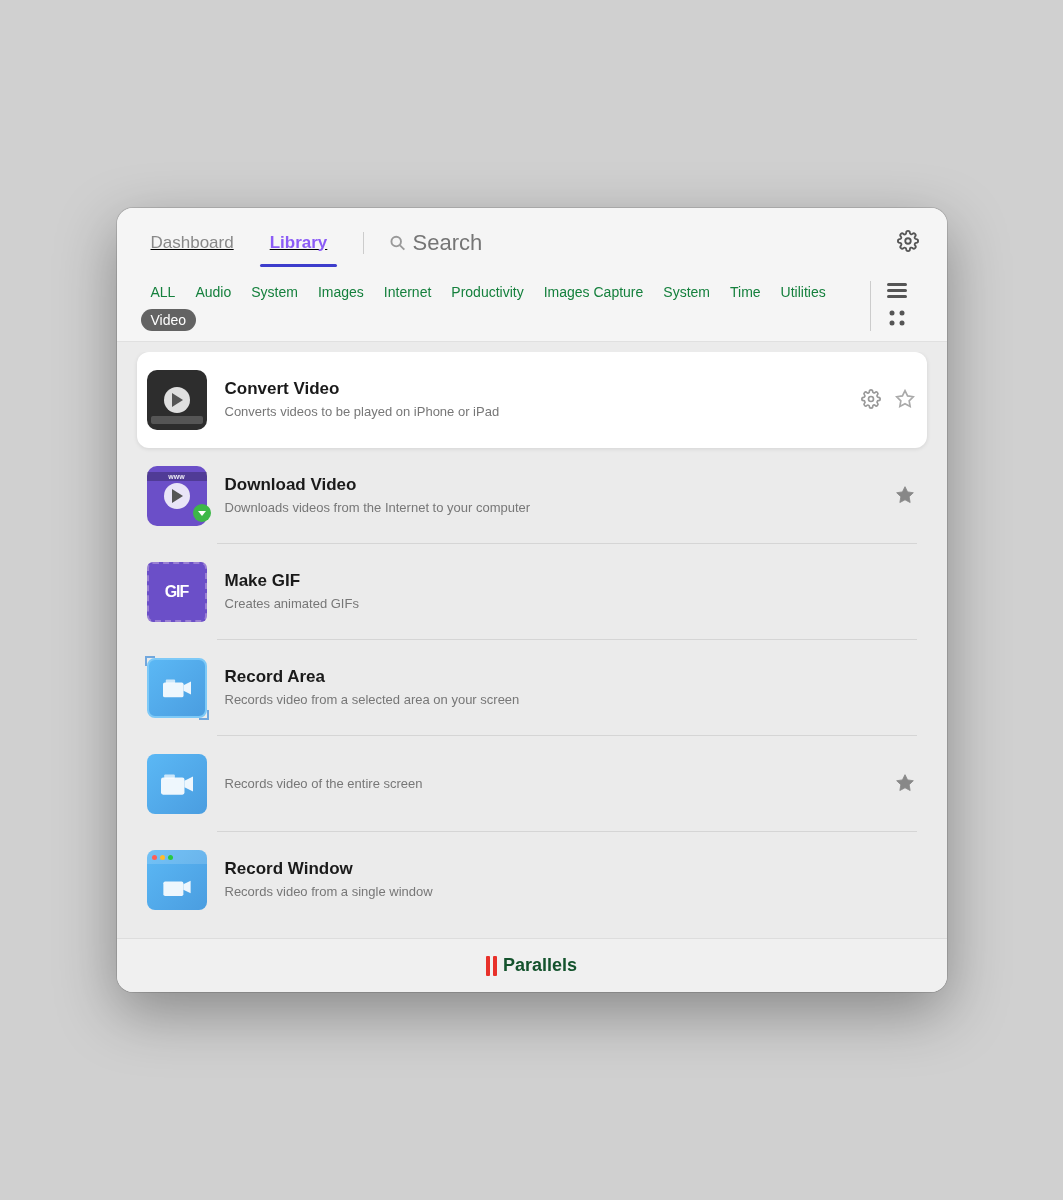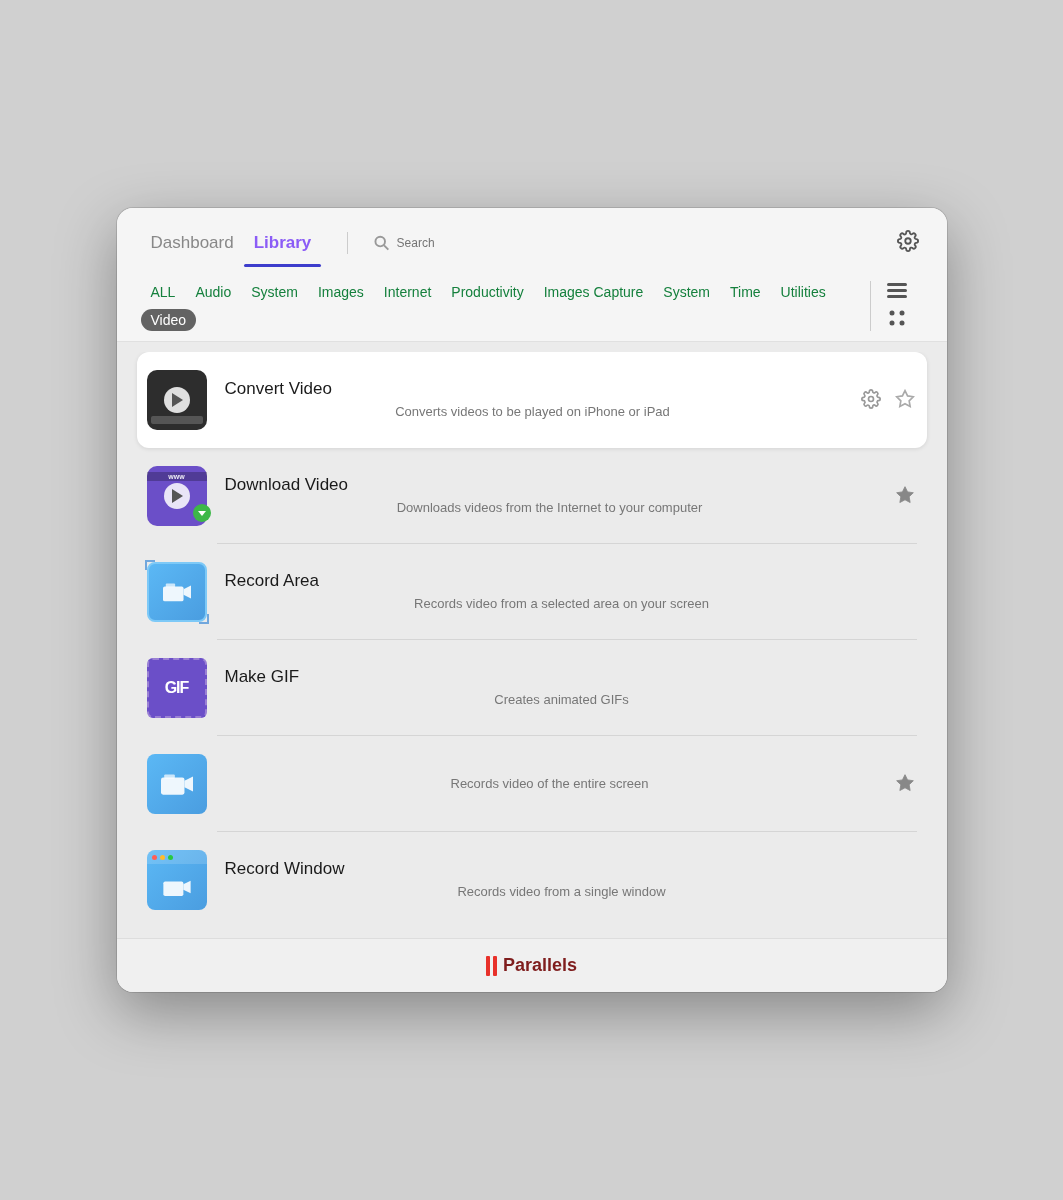--- a/index.html
+++ b/index.html
@@ -33,21 +33,22 @@
     .header-top {
       display: flex;
       align-items: center;
       gap: 12px;
       margin-bottom: 14px;
     }
 
     .nav-tabs {
       display: flex;
       align-items: flex-start;
-      gap: 0;
+      gap: 16px;
+      text-decoration: underline;
     }
 
     .nav-tab {
       font-size: 17px;
       color: #888;
       cursor: pointer;
       padding: 0 10px;
       position: relative;
       font-weight: 400;
       text-decoration: none;
@@ -88,21 +89,21 @@
     .search-icon-svg {
       width: 16px;
       height: 16px;
       color: #999;
     }
 
     .search-input {
       border: none;
       background: transparent;
       outline: none;
-      font-size: 12px;
+      font-size: 22px;
       color: #4d7c0f;
       width: 100%;
     }
 
     .gear-btn {
       background: none;
       border: none;
       cursor: pointer;
       padding: 4px;
       color: #555;
@@ -226,30 +227,29 @@
       overflow: visible;
       position: relative;
     }
 
     .item-text {
       flex: 1;
     }
 
     .item-title {
       font-size: 17px;
-      font-weight: 400;
+      font-weight: 700;
       color: #1a1a1a;
       margin-bottom: 4px;
     }
 
     .item-desc {
       font-size: 13px;
       color: #777;
       line-height: 1.4;
-      text-align: center;
     }
 
     .item-actions {
       display: flex;
       align-items: center;
       gap: 10px;
       opacity: 0;
     }
 
     .list-item.highlighted .item-actions,
@@ -468,21 +468,21 @@
     .parallels-bar {
       width: 4px;
       height: 20px;
       background: #e8312a;
       border-radius: 1px;
     }
 
     .parallels-text {
       font-size: 18px;
       font-weight: 600;
-      color: #7f1d1d;
+      color: #14532d;
     }
   </style>
 </head>
 <body>
 
 <div class="window">
 
   <div class="header">
     <div class="header-top">
       <div class="nav-tabs">
@@ -586,44 +586,44 @@
         <div class="item-actions always-visible">
           <button class="action-btn starred">
             <svg width="20" height="20" viewBox="0 0 24 24" fill="#888" stroke="#888" stroke-width="1">
               <polygon points="12,2 15.09,8.26 22,9.27 17,14.14 18.18,21.02 12,17.77 5.82,21.02 7,14.14 2,9.27 8.91,8.26"></polygon>
             </svg>
           </button>
         </div>
       </div>
 
       <div class="list-item">
+        <div class="item-icon icon-gif">
+          <span class="gif-text">GIF</span>
+        </div>
+        <div class="item-text">
+          <div class="item-title">Make GIF</div>
+          <div class="item-desc">Creates animated GIFs</div>
+        </div>
+        <div class="item-actions"></div>
+      </div>
+
+      <div class="list-item">
         <div class="item-icon icon-record-area">
           <svg class="camera-icon-svg" viewBox="0 0 30 22">
             <rect x="0" y="5" width="22" height="16" rx="2" fill="white" opacity="0.9"></rect>
             <polygon points="22,8 30,4 30,18 22,14" fill="white" opacity="0.9"></polygon>
             <rect x="3" y="2" width="10" height="4" rx="1" fill="white" opacity="0.7"></rect>
           </svg>
 
           <div style="position:absolute;top:-4px;left:-4px;width:10px;height:10px;border-top:2px solid rgba(100,160,220,0.9);border-left:2px solid rgba(100,160,220,0.9);"></div>
           <div style="position:absolute;bottom:-4px;right:-4px;width:10px;height:10px;border-bottom:2px solid rgba(100,160,220,0.9);border-right:2px solid rgba(100,160,220,0.9);"></div>
         </div>
         <div class="item-text">
           <div class="item-title">Record Area</div>
           <div class="item-desc">Records video from a selected area on your screen</div>
-        </div>
-        <div class="item-actions"></div>
-      </div>
-
-      <div class="list-item">
-        <div class="item-icon icon-gif">
-          <span class="gif-text">GIF</span>
-        </div>
-        <div class="item-text">
-          <div class="item-title">Make GIF</div>
-          <div class="item-desc">Creates animated GIFs</div>
         </div>
         <div class="item-actions"></div>
       </div>
 
       <div class="list-item">
         <div class="item-icon icon-record-screen">
           <svg width="32" height="24" viewBox="0 0 30 22">
             <rect x="0" y="5" width="22" height="16" rx="2" fill="white" opacity="0.9"></rect>
             <polygon points="22,8 30,4 30,18 22,14" fill="white" opacity="0.9"></polygon>
             <rect x="3" y="2" width="10" height="4" rx="1" fill="white" opacity="0.7"></rect>

